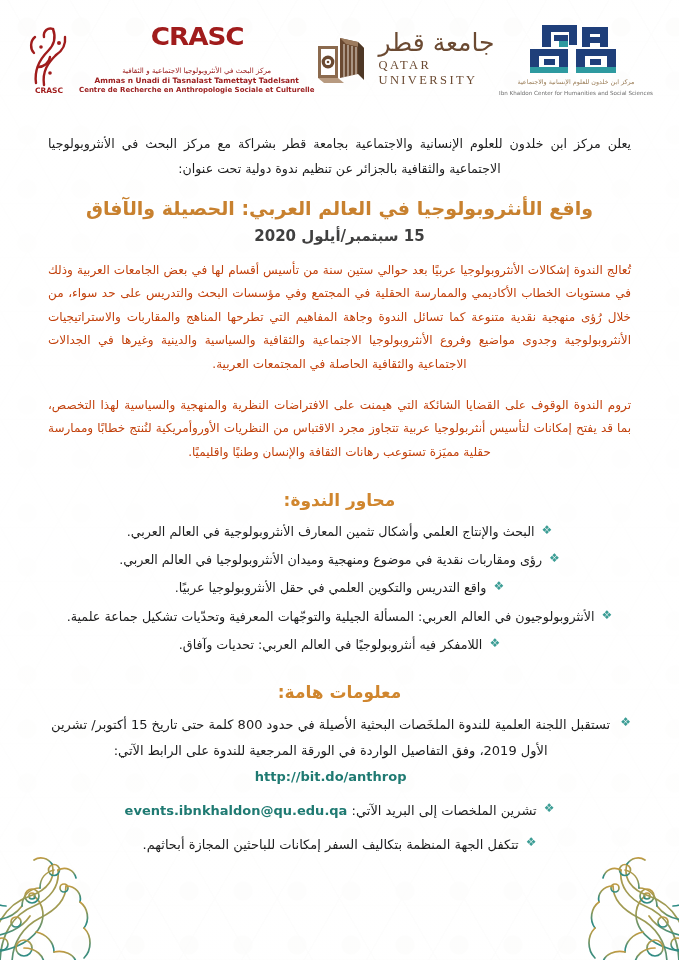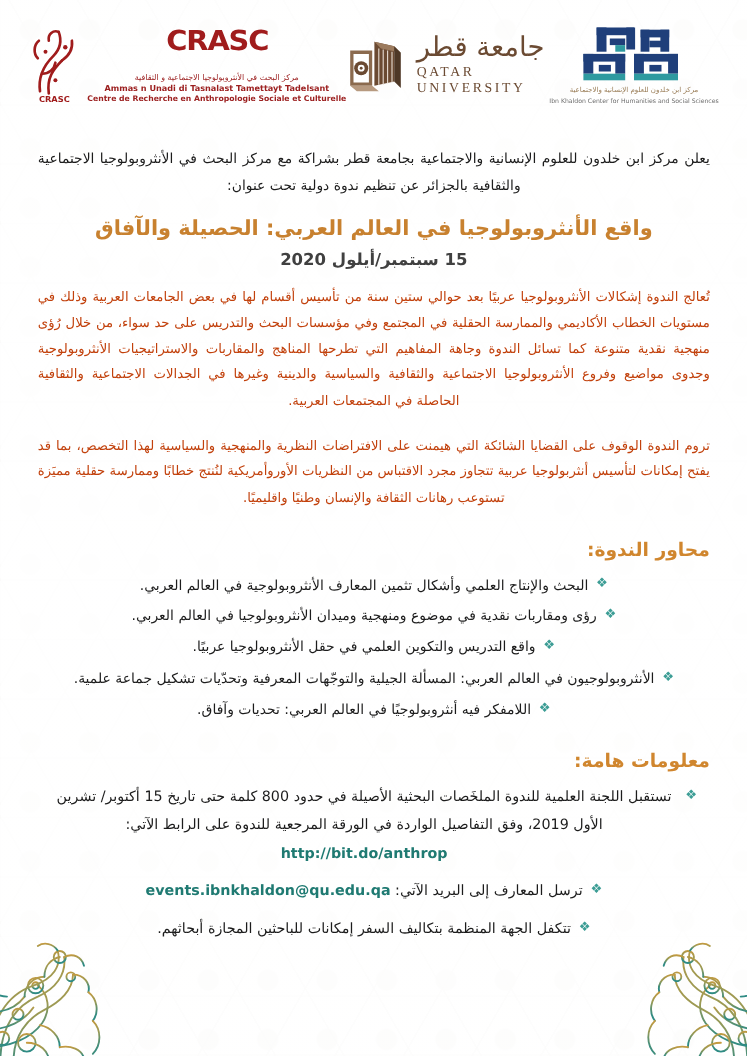--- a/index.html
+++ b/index.html
@@ -84,21 +84,21 @@
     font-size:12.5px;color:#6B4A32;letter-spacing:2.4px;margin-top:2px;font-family:Liberation Serif, serif;
   }
 
   
   .ikc{flex-direction:column;align-items:center;gap:3px;}
   .ikc-mark{width:104px;height:52px;flex:none;}
   .ikc-ar{font-size:6.4px;color:#9a7d57;direction:rtl;white-space:nowrap;}
   .ikc-en{font-size:5.6px;color:#6b6b6b;white-space:nowrap;margin-top:1px;}
 
   
-  .body-wrap{padding:0 34px;box-sizing:border-box;}
+  .body-wrap{padding:0 48px;box-sizing:border-box;}
 
   .intro{
     font-size:12.6px;line-height:1.95;color:#1c1c1c;
     text-align:justify;text-align-last:center;
     margin:14px 0 0 0;
     direction:rtl;
   }
   .conf-title{
     text-align:center;
     font-size:19px;font-weight:bold;
@@ -113,20 +113,21 @@
     margin:8px 0 0 0;direction:rtl;
   }
   .para{
     font-size:12px;line-height:1.95;color:#c2410c;
     text-align:justify;text-align-last:center;
     margin:14px 0 0 0;direction:rtl;
   }
   .para.second{margin-top:18px;}
 
   .section-head{
+    text-align:center;
     font-size:17px;font-weight:bold;
     color:#D0862E;
     margin:26px 0 10px 0;direction:rtl;
   }
   .section-head.info{}
 
   ul.bullets{
     list-style:none;margin:0;padding:0;direction:rtl;
   }
   ul.bullets li{
@@ -358,21 +359,21 @@
         </ul>
 
       <h3 class="section-head info">معلومات هامة:</h3>
       <ul class="bullets info-list" id="info-list">
           <li>
             <span class="bl-mark">❖</span>
             <span class="bl-text"><span>تستقبل اللجنة العلمية للندوة الملخَصات البحثية الأصيلة في حدود 800 كلمة حتى تاريخ 15 أكتوبر/ تشرين الأول 2019، وفق التفاصيل الواردة في الورقة المرجعية للندوة على الرابط الآتي:</span> <span class="accent-link nowrap" style="color: rgb(31, 122, 114); margin-top: 21px;">http://bit.do/anthrop</span></span>
           </li>
           <li>
             <span class="bl-mark">❖</span>
-            <span class="bl-text"><span>ترسل المعارف إلى البريد الآتي:</span> <span class="accent-mail nowrap" style="color: rgb(31, 122, 114);">events.ibnkhaldon@qu.edu.qa</span></span>
+            <span class="bl-text"><span>تشرين الملخصات إلى البريد الآتي:</span> <span class="accent-mail nowrap" style="color: rgb(31, 122, 114);">events.ibnkhaldon@qu.edu.qa</span></span>
           </li>
           <li>
             <span class="bl-mark">❖</span>
             <span class="bl-text"><span>تتكفل الجهة المنظمة بتكاليف السفر إمكانات للباحثين المجازة أبحاثهم.</span></span>
           </li>
         </ul>
 
     </div>
   </div>
 </div>

